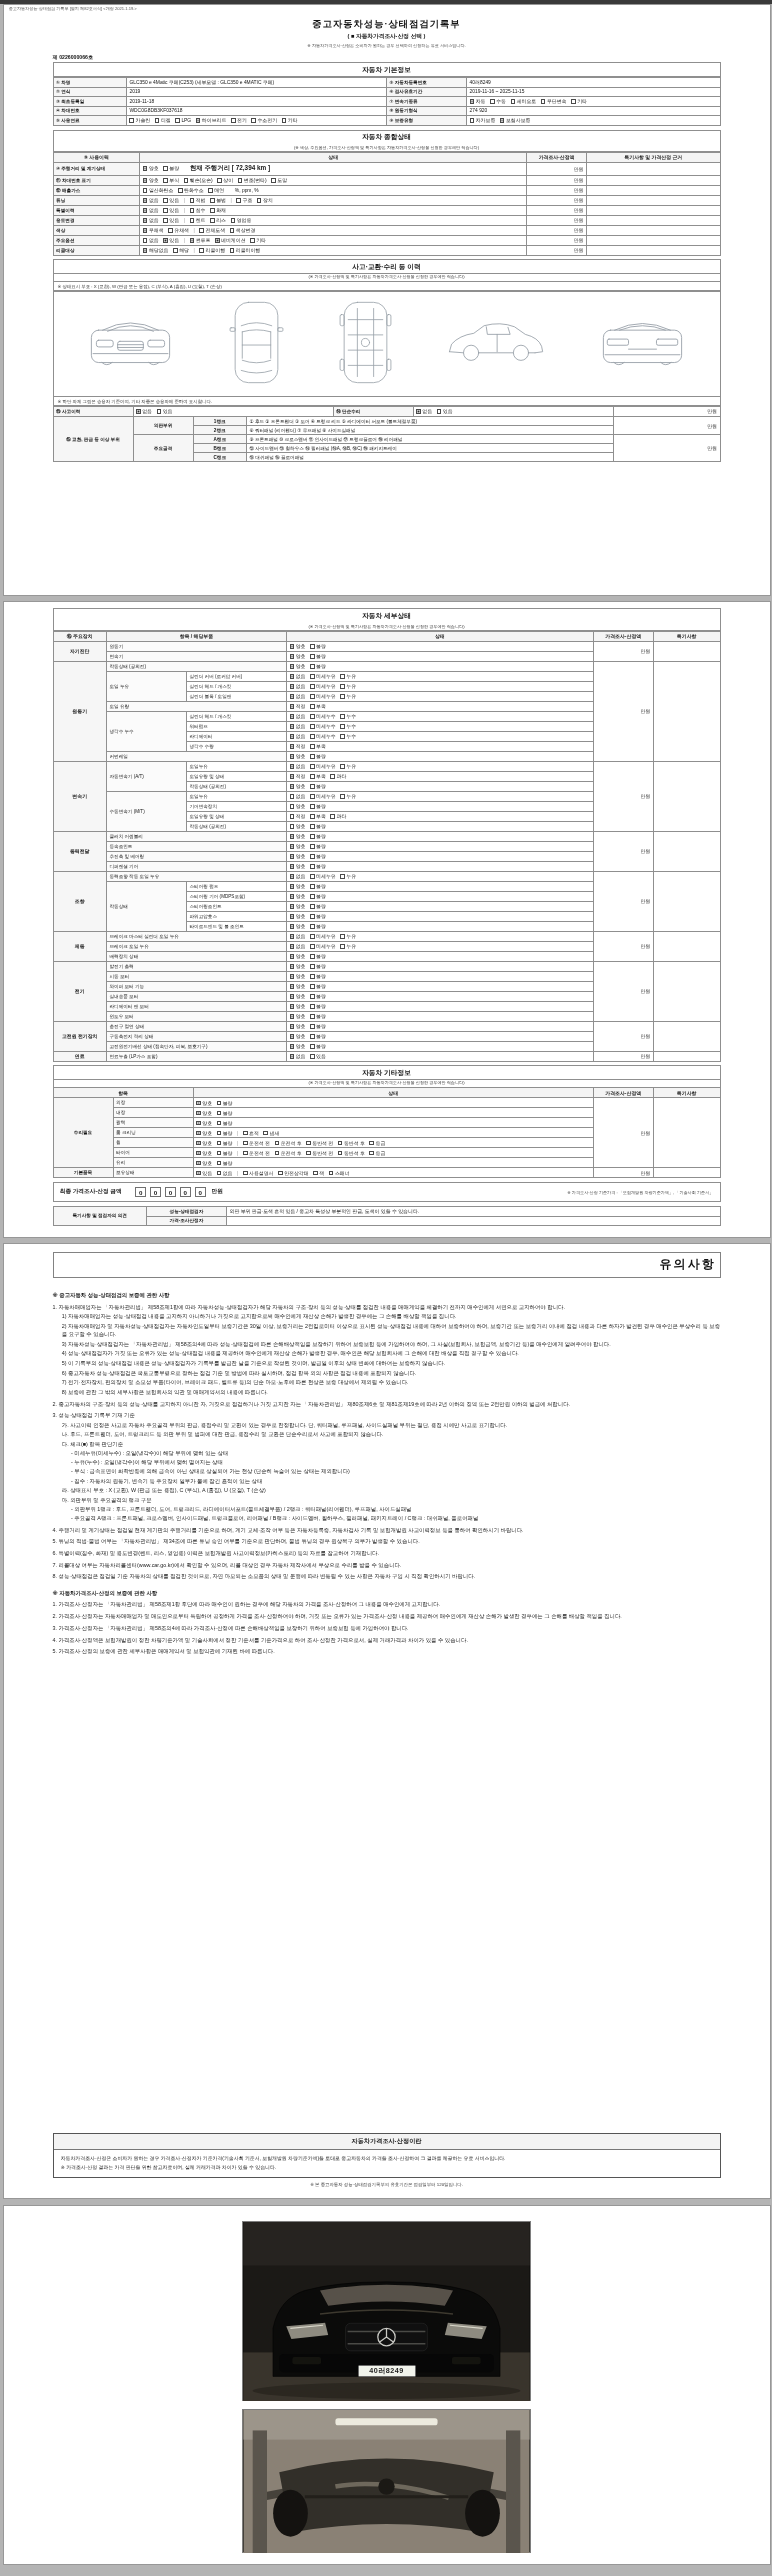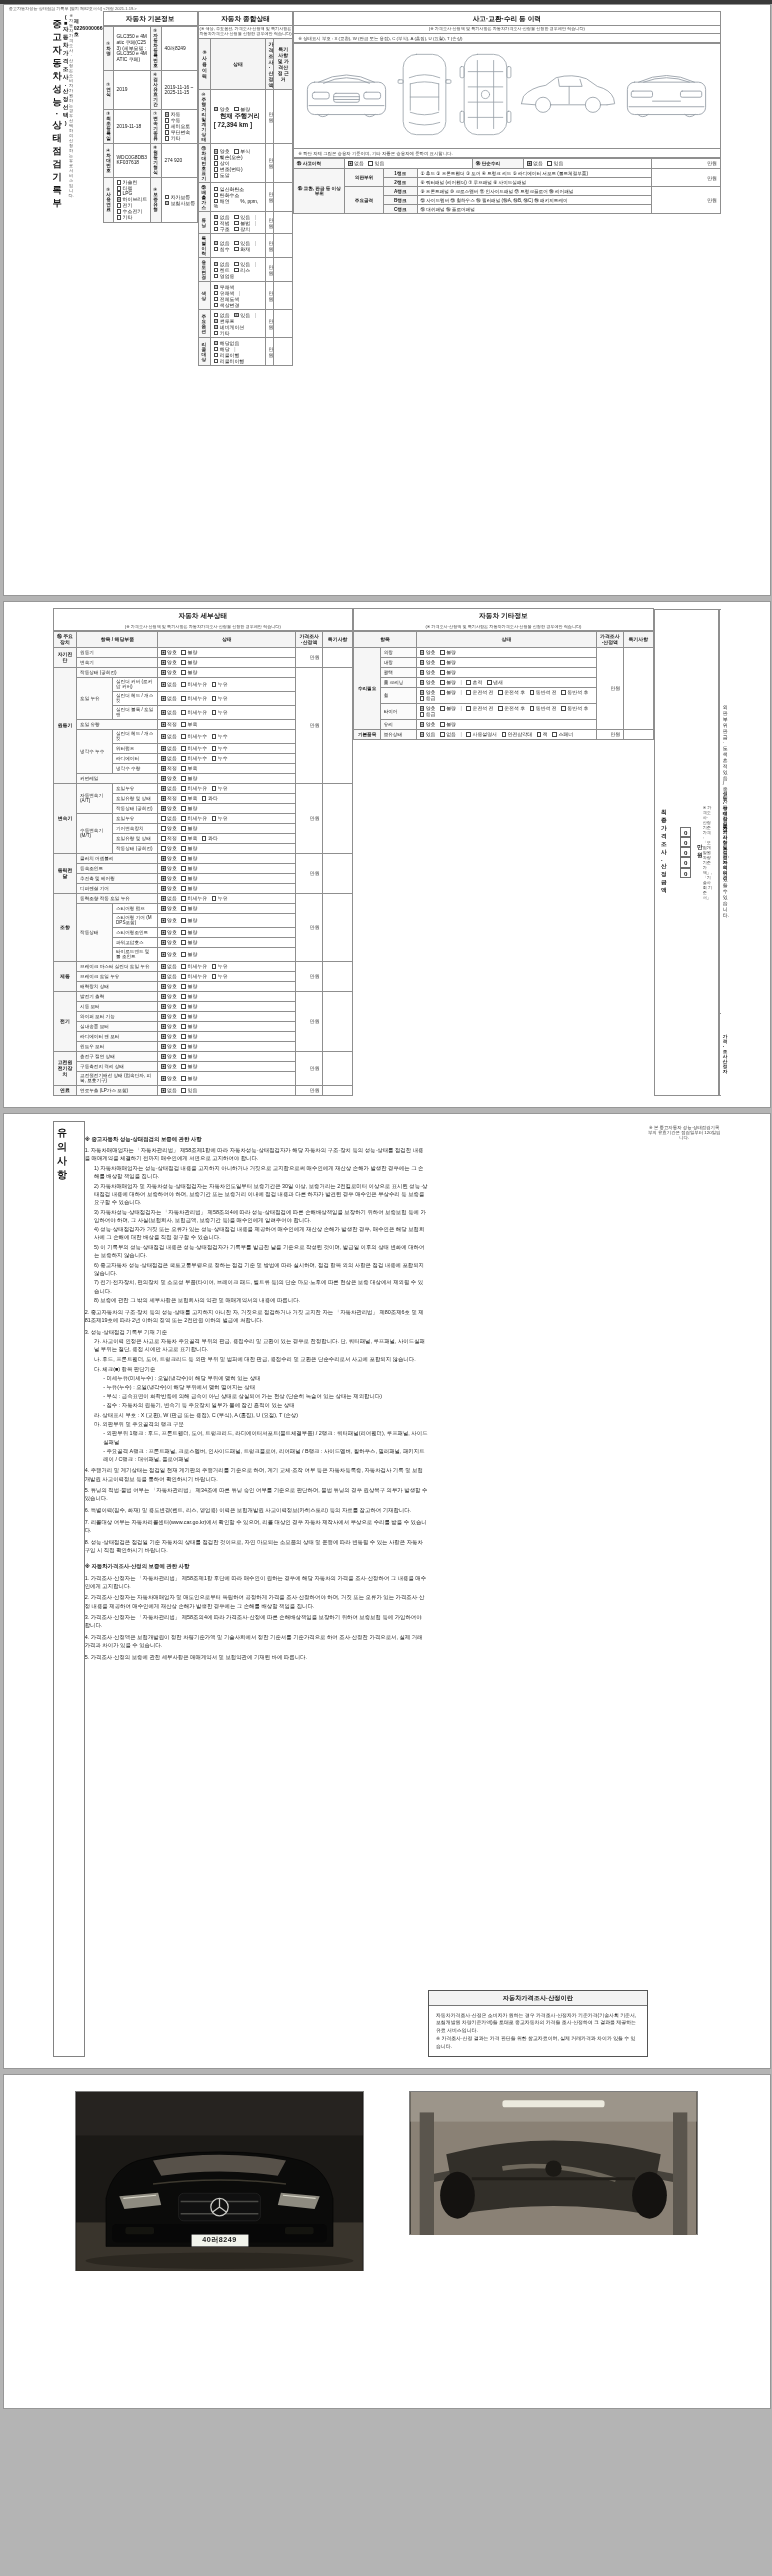--- a/index.html
+++ b/index.html
@@ -1,19 +1,19 @@
 <!DOCTYPE html>
 <html style="font-size:8.2px"><head>
 <meta charset="utf-8">
 <style>
   *{margin:0;padding:0;box-sizing:border-box}
   html{background:#b4b4b4}
   body{width:773px;font-family:"Liberation Sans","DejaVu Sans",sans-serif;color:#141414;background:#b4b4b4}
   .topbar{height:3.6px;background:#3a3a3a}
-  .sheet{width:768px;margin:0 auto 5.2px;background:#fff;border:0.5px solid #979797;padding:7.2px 49px 11.3px;position:relative;display:flex;}
+  .sheet{width:768px;margin:0 auto 5.2px;background:#fff;border:0.5px solid #979797;padding:7.2px 49px 11.3px;position:relative;display:flex;flex-direction:column}
   .formref{position:absolute;top:1.5px;left:5.2px;font-size:4.1px;color:#555;letter-spacing:0}
   .doc-title{text-align:center;font-size:9.3px;font-weight:bold;letter-spacing:1px;margin-top:6.2px}
   .doc-sub{text-align:center;font-size:5.7px;font-weight:bold;margin-top:2.1px}
   .doc-subnote{text-align:center;font-size:4.1px;color:#444;margin-top:1.5px}
   .doc-no{font-size:5.2px;font-weight:bold;margin:6.2px 0 2.1px}
   .stack > *{margin-top:-0.5px}
   .sec-title{border:0.5px solid #8f8f8f;text-align:center;font-size:6.7px;font-weight:bold;padding:2.6px 0 1.5px;background:#fff}
   .sec-note{border:0.5px solid #8f8f8f;border-top:none;text-align:center;font-size:4.1px;color:#333;padding:0.5px 0 1.5px;background:#fff}
   table.form{width:100%;border-collapse:collapse;table-layout:fixed;background:#fff}
   .form td,.form th{border:0.5px solid #8f8f8f;font-size:4.9px;padding:1.5px 2.6px;text-align:left;vertical-align:middle;word-break:break-all}
@@ -34,21 +34,21 @@
   .extra{margin-left:6.2px;font-size:4.9px}
   .extra.big{font-weight:bold;font-size:6.4px}
   .legend{border:0.5px solid #8f8f8f;font-size:4.4px;color:#333;padding:1.5px 4.1px;background:#fff}
   .diagrams{border:0.5px solid #8f8f8f;background:#fff;display:flex;justify-content:space-around;align-items:center;padding:7.2px 5.2px;height:106px}
   .diagrams svg{stroke:#98a0a8;fill:none;stroke-width:1.6;stroke-linejoin:round;stroke-linecap:round}
   .fp-row{border:0.5px solid #8f8f8f;background:#fff;display:flex;align-items:center;padding:3.6px 6.2px}
   .fp-label{font-size:5.7px;font-weight:bold;margin-right:13.4px}
   .digit{display:inline-block;width:11.3px;height:10.3px;border:0.5px solid #707070;margin-right:3.6px;text-align:center;line-height:10.3px;font-weight:bold;font-size:6.2px}
   .fp-unit{font-size:5.7px;font-weight:bold;margin-left:2.1px}
   .fp-note{margin-left:auto;font-size:4.1px;color:#444}
-  .box-title{border:0.5px solid #828282;text-align:left;font-weight:bold;font-size:10px;padding:3.6px;background:#fff;letter-spacing:2.1px}
+  .box-title{border:0.5px solid #828282;text-align:right;font-weight:bold;font-size:12px;padding:3.6px;background:#fff;letter-spacing:2.1px}
   .nline{font-size:5.4px;line-height:1.5;margin-top:3.6px;color:#1c1c1c}
   .nline.i1{padding-left:9.3px;margin-top:1.5px}
   .nline.i2{padding-left:18.5px;margin-top:1px}
   .nline.nb{font-weight:bold;margin-top:8.2px}
   .notices-wrap{margin-top:5.2px}
   .pbox{border:0.8px solid #555;margin-top:auto}
   .pbox-title{text-align:center;font-weight:bold;font-size:6.2px;padding:2.6px;border-bottom:0.5px solid #777;background:#f3f3f3}
   .pbox-lines{padding:4.1px 7.2px}
   .pbox-lines .pline{font-size:4.9px;line-height:1.5;margin:1.5px 0}
   .pbox-footer{font-size:4.4px;color:#333;text-align:center;margin-top:4.1px}

